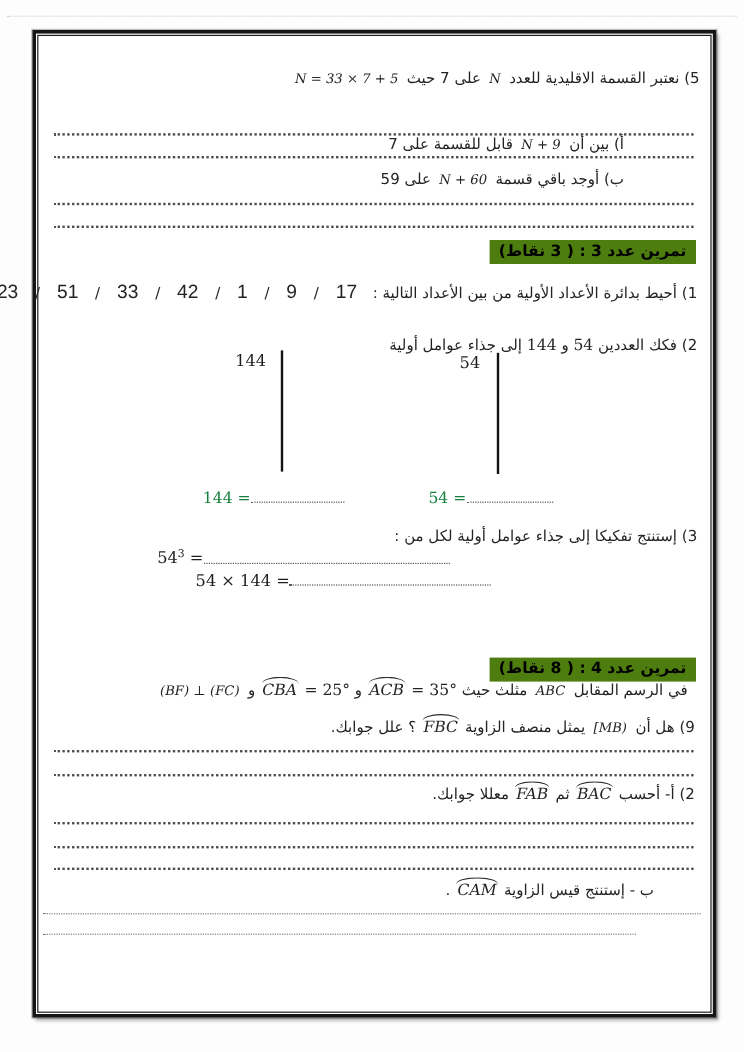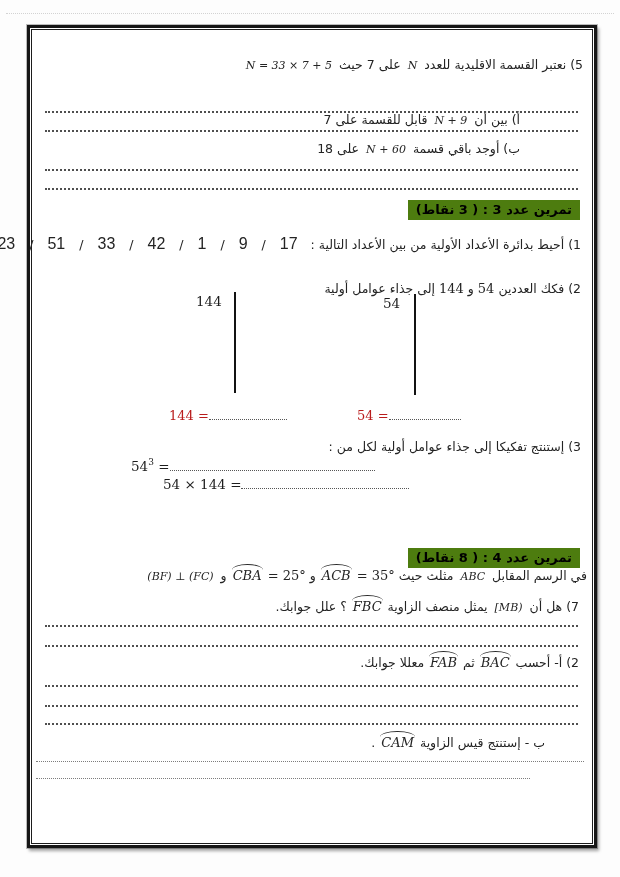--- a/index.html
+++ b/index.html
@@ -35,21 +35,21 @@
     font-weight:bold;font-size:13px;padding:2px 8px 3px;
     direction:rtl;white-space:nowrap;
   }
   
   .dotline{position:absolute;height:0;border-bottom:2px dotted #4f4f4f;left:45px;right:42px;}
   .dotline.fine{border-bottom:1px dotted #7d7d7d;}
   .leader{display:inline-block;height:10px;border-bottom:1.6px dotted #565656;}
   
   .vline{position:absolute;width:1.6px;background:#131313;}
   .faclabel{position:absolute;font-family:"DejaVu Serif",serif;font-size:13.5px;color:#1d1d1d;}
-  .facresult{position:absolute;font-family:"DejaVu Serif",serif;font-size:13px;color:#b91c1c;direction:ltr;white-space:nowrap;}
+  .facresult{position:absolute;font-family:"DejaVu Serif",serif;font-size:13px;color:#15803d;direction:ltr;white-space:nowrap;}
   .exprline{position:absolute;font-family:"DejaVu Serif",serif;font-size:13.5px;color:#1d1d1d;direction:ltr;white-space:nowrap;}
   .exprline sup{font-size:9px;}
   
   .hat{
     position:relative;display:inline-block;
     font-family:"DejaVu Serif",serif;font-style:italic;font-size:13px;
     padding:2px 2px 0;
   }
   .hat::before{
     content:"";position:absolute;top:-1px;left:1px;right:1px;height:5px;
@@ -77,21 +77,21 @@
   <span class="math ltr">N + 9</span>
   <span>قابل للقسمة على 7</span>
 </div>
 
 <div class="dotline" style="top:111px;"></div>
 <div class="dotline" style="top:130px;"></div>
 
 <div class="line" style="top:141px;right:100px;">
   <span>ب) أوجد باقي قسمة</span>
   <span class="math ltr">N + 60</span>
-  <span>على 18</span>
+  <span>على 59</span>
 </div>
 
 <div class="dotline" style="top:169px;"></div>
 <div class="dotline" style="top:188px;"></div>
 
 <div class="banner" style="top:200px;right:40px;">تمرين عدد 3 : ( 3 نقاط)</div>
 
 <div class="line" style="top:233px;right:39px;">
   <span>1) أحيط بدائرة الأعداد الأولية من بين الأعداد التالية :</span>
   <span><span class="numitem">17</span><span class="numsep">/</span><span class="numitem">9</span><span class="numsep">/</span><span class="numitem">1</span><span class="numsep">/</span><span class="numitem">42</span><span class="numsep">/</span><span class="numitem">33</span><span class="numsep">/</span><span class="numitem">51</span><span class="numsep">/</span><span class="numitem">23</span></span>
@@ -121,33 +121,33 @@
 
 <div class="exprline" style="left:131px;top:457px;">
   <span>54</span><sup>3</sup><span> =</span><span class="leader" style="width:205px;"></span>
 </div>
 <div class="exprline" style="left:131px;top:476px;margin-left:32px;">
   <span>54 × 144 =</span><span class="leader" style="width:168px;"></span>
 </div>
 
 <div class="banner" style="top:520px;right:40px;margin-top:28px;">تمرين عدد 4 : ( 8 نقاط)</div>
 
-<div class="line" style="top:565px;right:33px;">
+<div class="line" style="top:565px;right:47px;">
   <span>في الرسم المقابل</span>
   <span class="math ltr">ABC</span>
   <span>مثلث حيث</span>
   <span class="ltr"><span class="hat">ACB</span><span class="math-up"> = 35°</span></span>
   <span>و</span>
   <span class="ltr"><span class="hat">CBA</span><span class="math-up"> = 25°</span></span>
   <span>و</span>
   <span class="math ltr">(BF) ⊥ (FC)</span>
 </div>
 
 <div class="line" style="top:596px;right:41px;">
-  <span>7) هل أن</span>
+  <span>9) هل أن</span>
   <span class="math ltr">[MB)</span>
   <span>يمثل منصف الزاوية</span>
   <span class="hat ltr">FBC</span>
   <span>؟ علل جوابك.</span>
 </div>
 
 <div class="dotline" style="top:625px;"></div>
 <div class="dotline" style="top:645px;"></div>
 
 <div class="line" style="top:652px;right:41px;">

